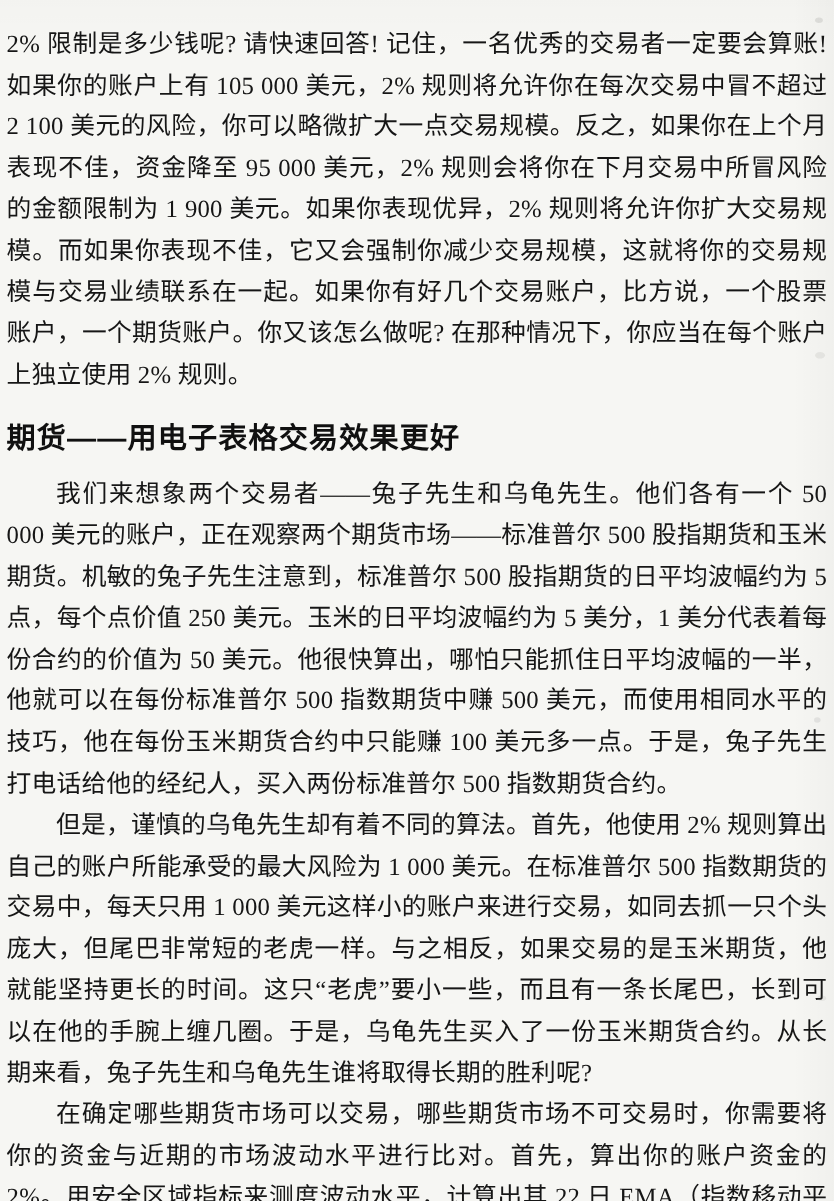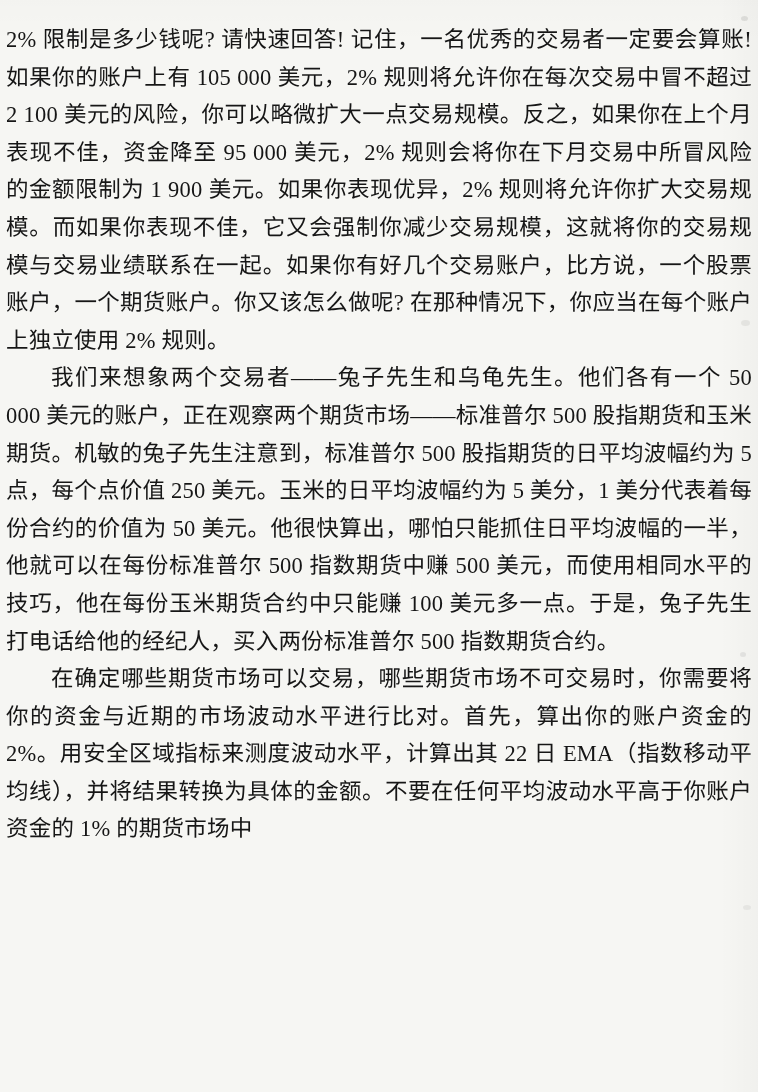--- a/index.html
+++ b/index.html
@@ -58,23 +58,25 @@
   .speck.s3 { top: 652px; right: 12px; width: 6px;  height: 5px; background: rgba(120,120,118,0.14); }
   .speck.s4 { top: 905px; right: 7px;  width: 8px;  height: 5px; background: rgba(120,120,118,0.10); }
 </style>
 </head>
 <body>
 
 <div class="page" style="background-color: rgb(246, 246, 243); color: rgb(22, 22, 22);">
 
   <p class="body-para no-indent">2% 限制是多少钱呢? 请快速回答! 记住，一名优秀的交易者一定要会算账! 如果你的账户上有 105 000 美元，2% 规则将允许你在每次交易中冒不超过 2 100 美元的风险，你可以略微扩大一点交易规模。反之，如果你在上个月表现不佳，资金降至 95 000 美元，2% 规则会将你在下月交易中所冒风险的金额限制为 1 900 美元。如果你表现优异，2% 规则将允许你扩大交易规模。而如果你表现不佳，它又会强制你减少交易规模，这就将你的交易规模与交易业绩联系在一起。如果你有好几个交易账户，比方说，一个股票账户，一个期货账户。你又该怎么做呢? 在那种情况下，你应当在每个账户上独立使用 2% 规则。</p>
 
+  <h1 class="section-heading">期货——用电子表格交易效果更好</h1>
 
   <p class="body-para">我们来想象两个交易者——兔子先生和乌龟先生。他们各有一个 50 000 美元的账户，正在观察两个期货市场——标准普尔 500 股指期货和玉米期货。机敏的兔子先生注意到，标准普尔 500 股指期货的日平均波幅约为 5 点，每个点价值 250 美元。玉米的日平均波幅约为 5 美分，1 美分代表着每份合约的价值为 50 美元。他很快算出，哪怕只能抓住日平均波幅的一半，他就可以在每份标准普尔 500 指数期货中赚 500 美元，而使用相同水平的技巧，他在每份玉米期货合约中只能赚 100 美元多一点。于是，兔子先生打电话给他的经纪人，买入两份标准普尔 500 指数期货合约。</p>
 
+  <p class="body-para">但是，谨慎的乌龟先生却有着不同的算法。首先，他使用 2% 规则算出自己的账户所能承受的最大风险为 1 000 美元。在标准普尔 500 指数期货的交易中，每天只用 1 000 美元这样小的账户来进行交易，如同去抓一只个头庞大，但尾巴非常短的老虎一样。与之相反，如果交易的是玉米期货，他就能坚持更长的时间。这只“老虎”要小一些，而且有一条长尾巴，长到可以在他的手腕上缠几圈。于是，乌龟先生买入了一份玉米期货合约。从长期来看，兔子先生和乌龟先生谁将取得长期的胜利呢?</p>
 
   <p class="body-para">在确定哪些期货市场可以交易，哪些期货市场不可交易时，你需要将你的资金与近期的市场波动水平进行比对。首先，算出你的账户资金的 2%。用安全区域指标来测度波动水平，计算出其 22 日 EMA（指数移动平均线），并将结果转换为具体的金额。不要在任何平均波动水平高于你账户资金的 1% 的期货市场中</p>
 
   <span class="speck s1"></span>
   <span class="speck s2"></span>
   <span class="speck s3"></span>
   <span class="speck s4"></span>
 </div>
 
 </body></html>

